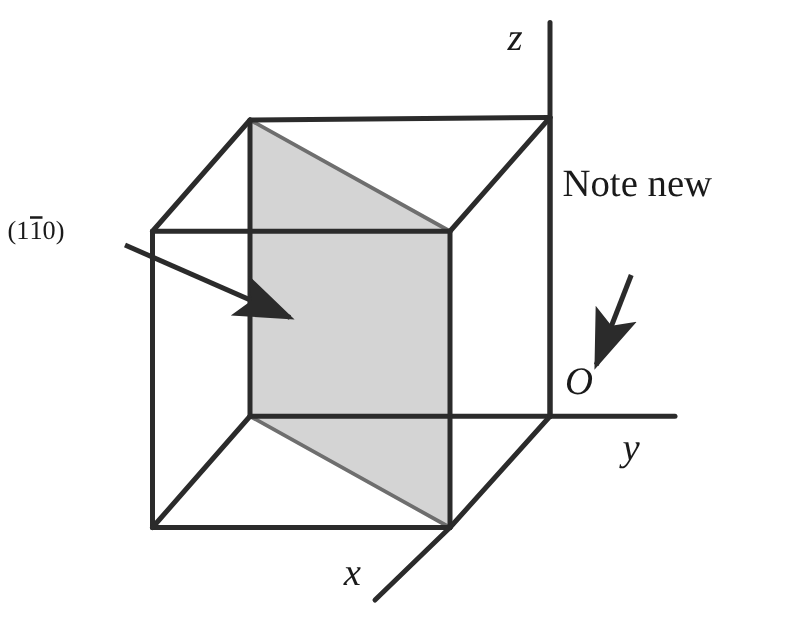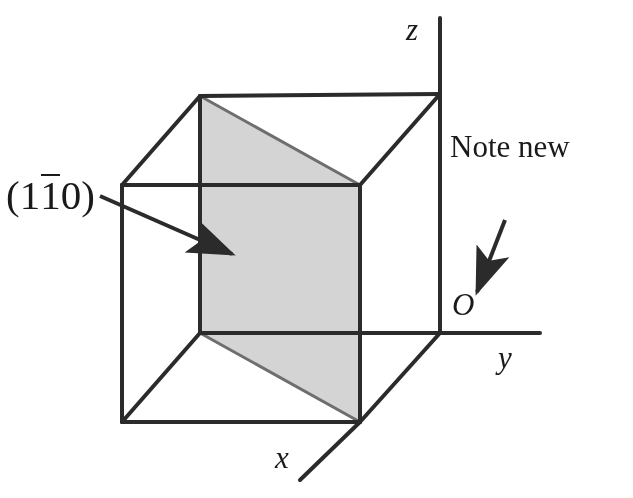--- a/index.html
+++ b/index.html
@@ -28,21 +28,21 @@
   }
   .axis-label {
     font-style: italic;
     font-size: 31px;
   }
   .origin-label {
     font-style: italic;
     font-size: 31px;
   }
   .plane-label {
-    font-size: 41px;
+    font-size: 21px;
   }
   .note-label {
     font-size: 31px;
     text-align: right;
   }
   .ovl {
     position: relative;
     display: inline-block;
   }
   .ovl .bar {

